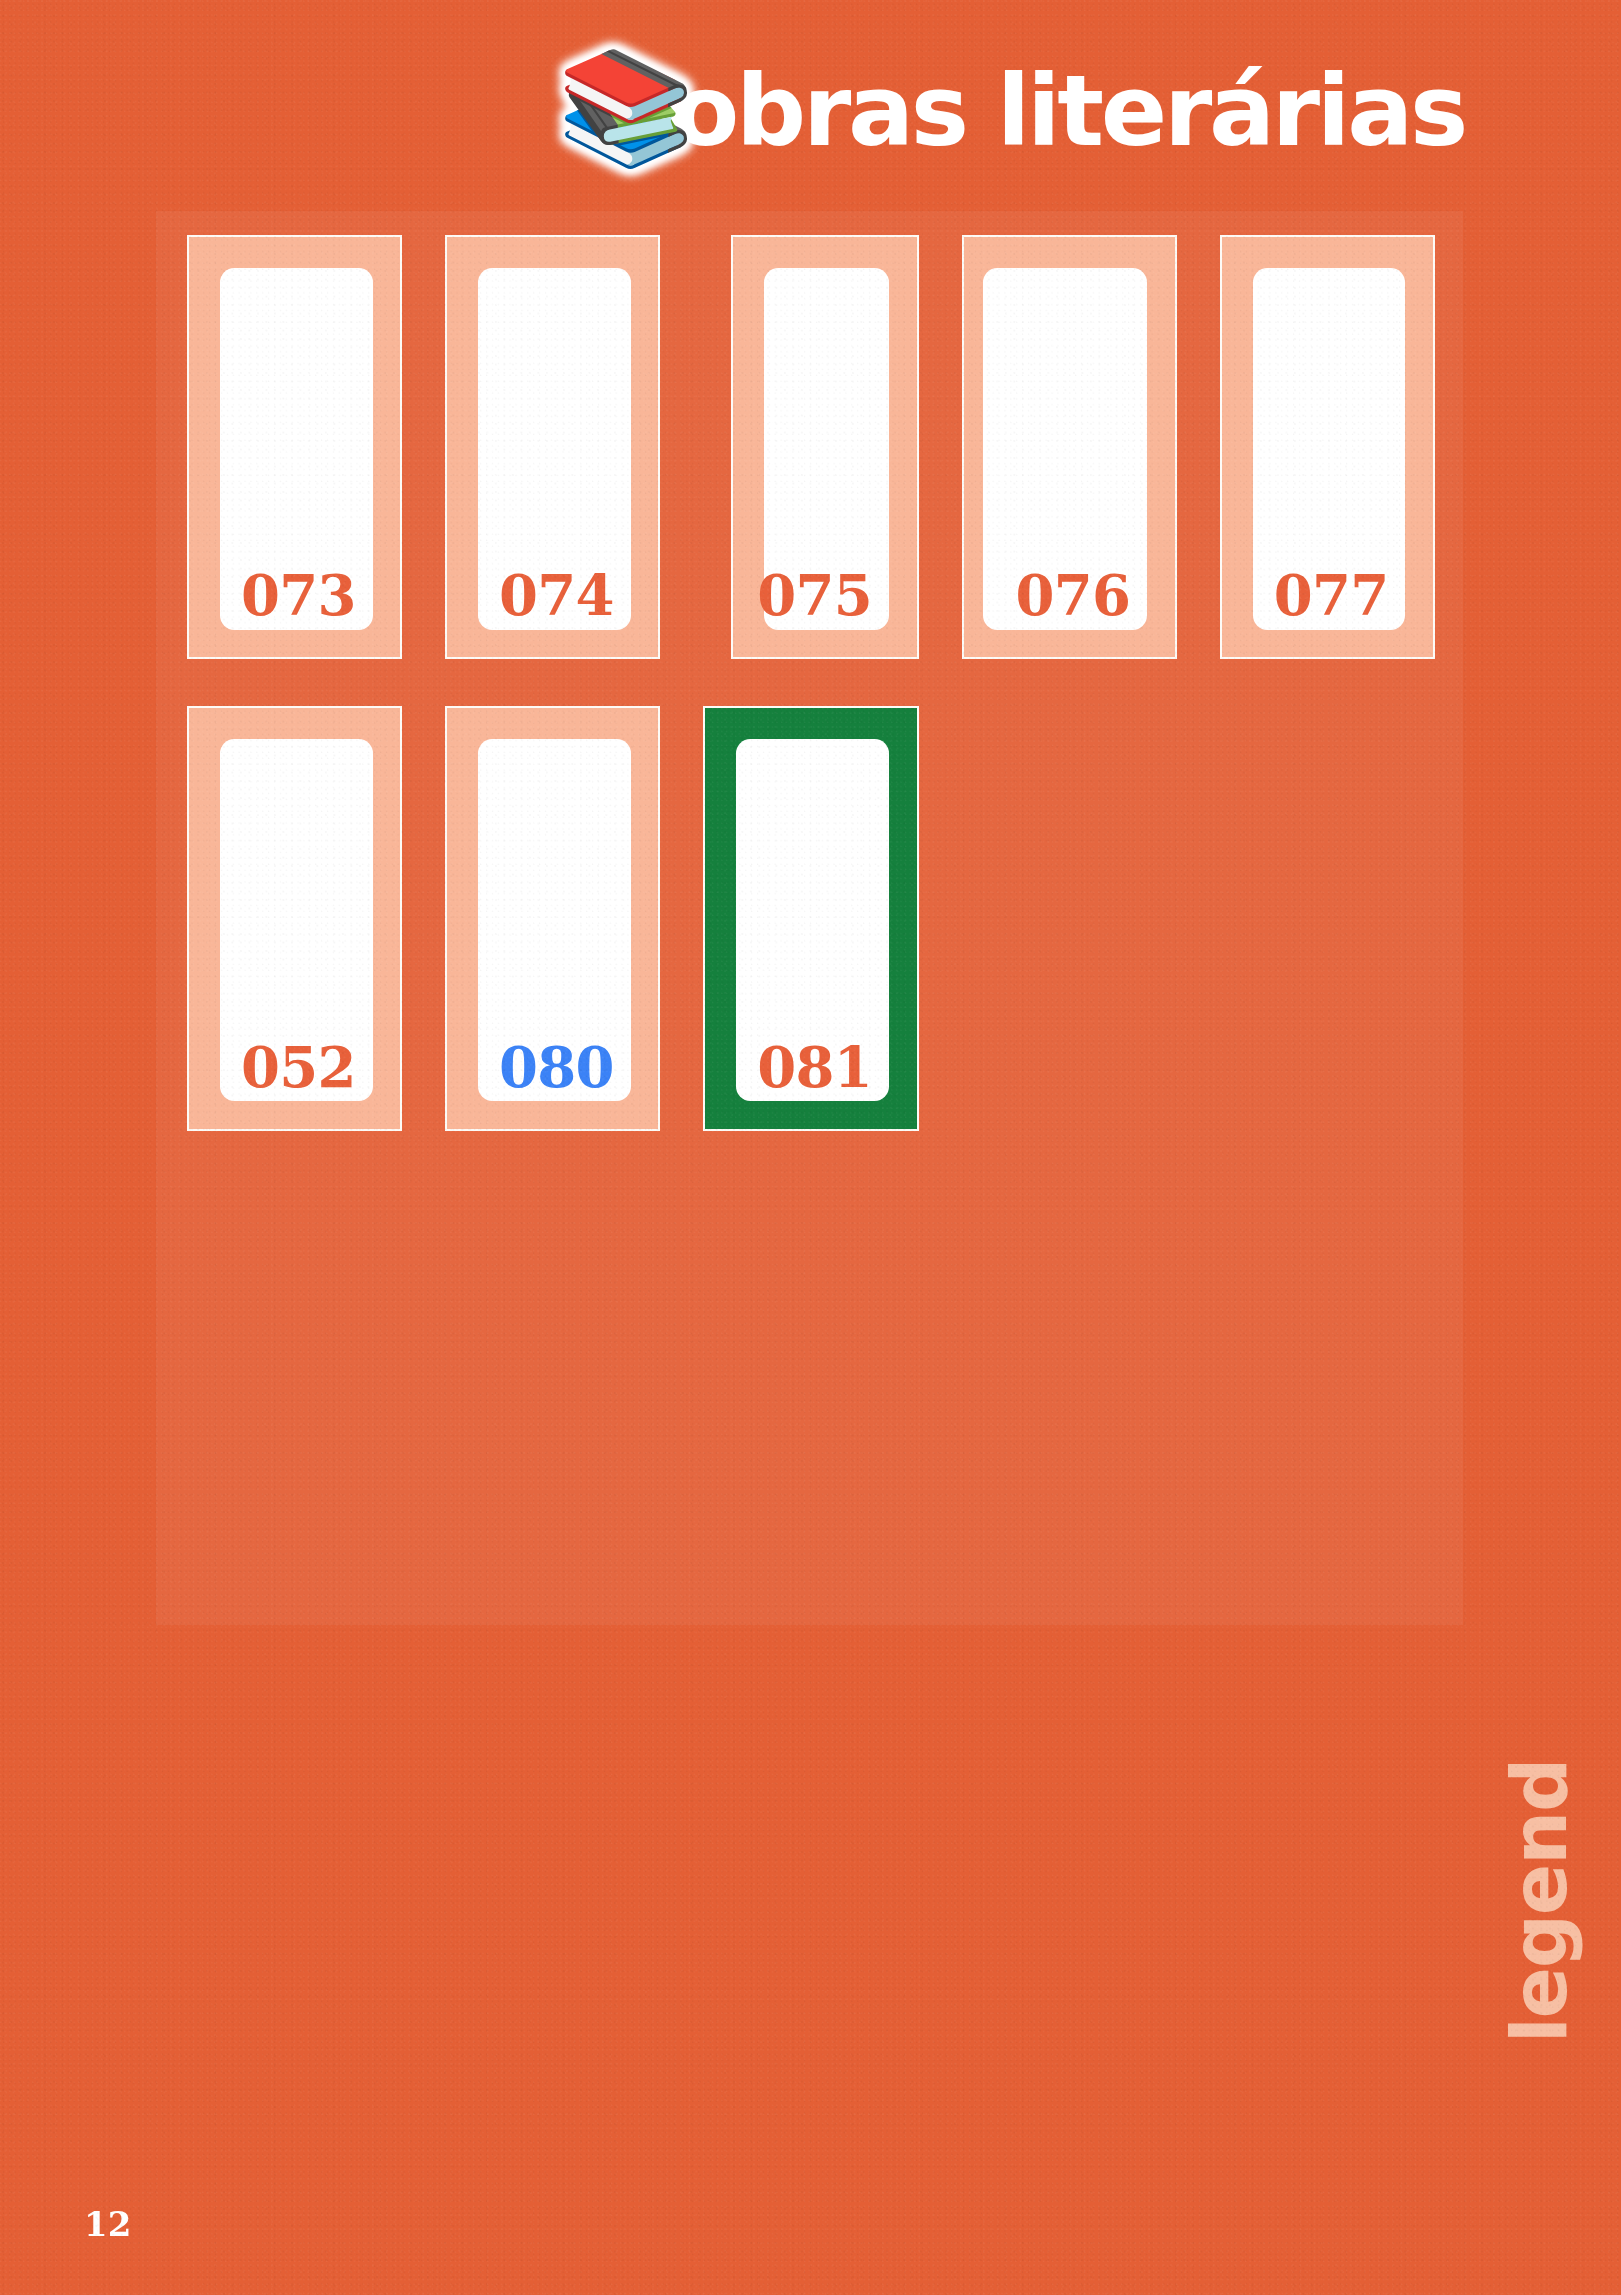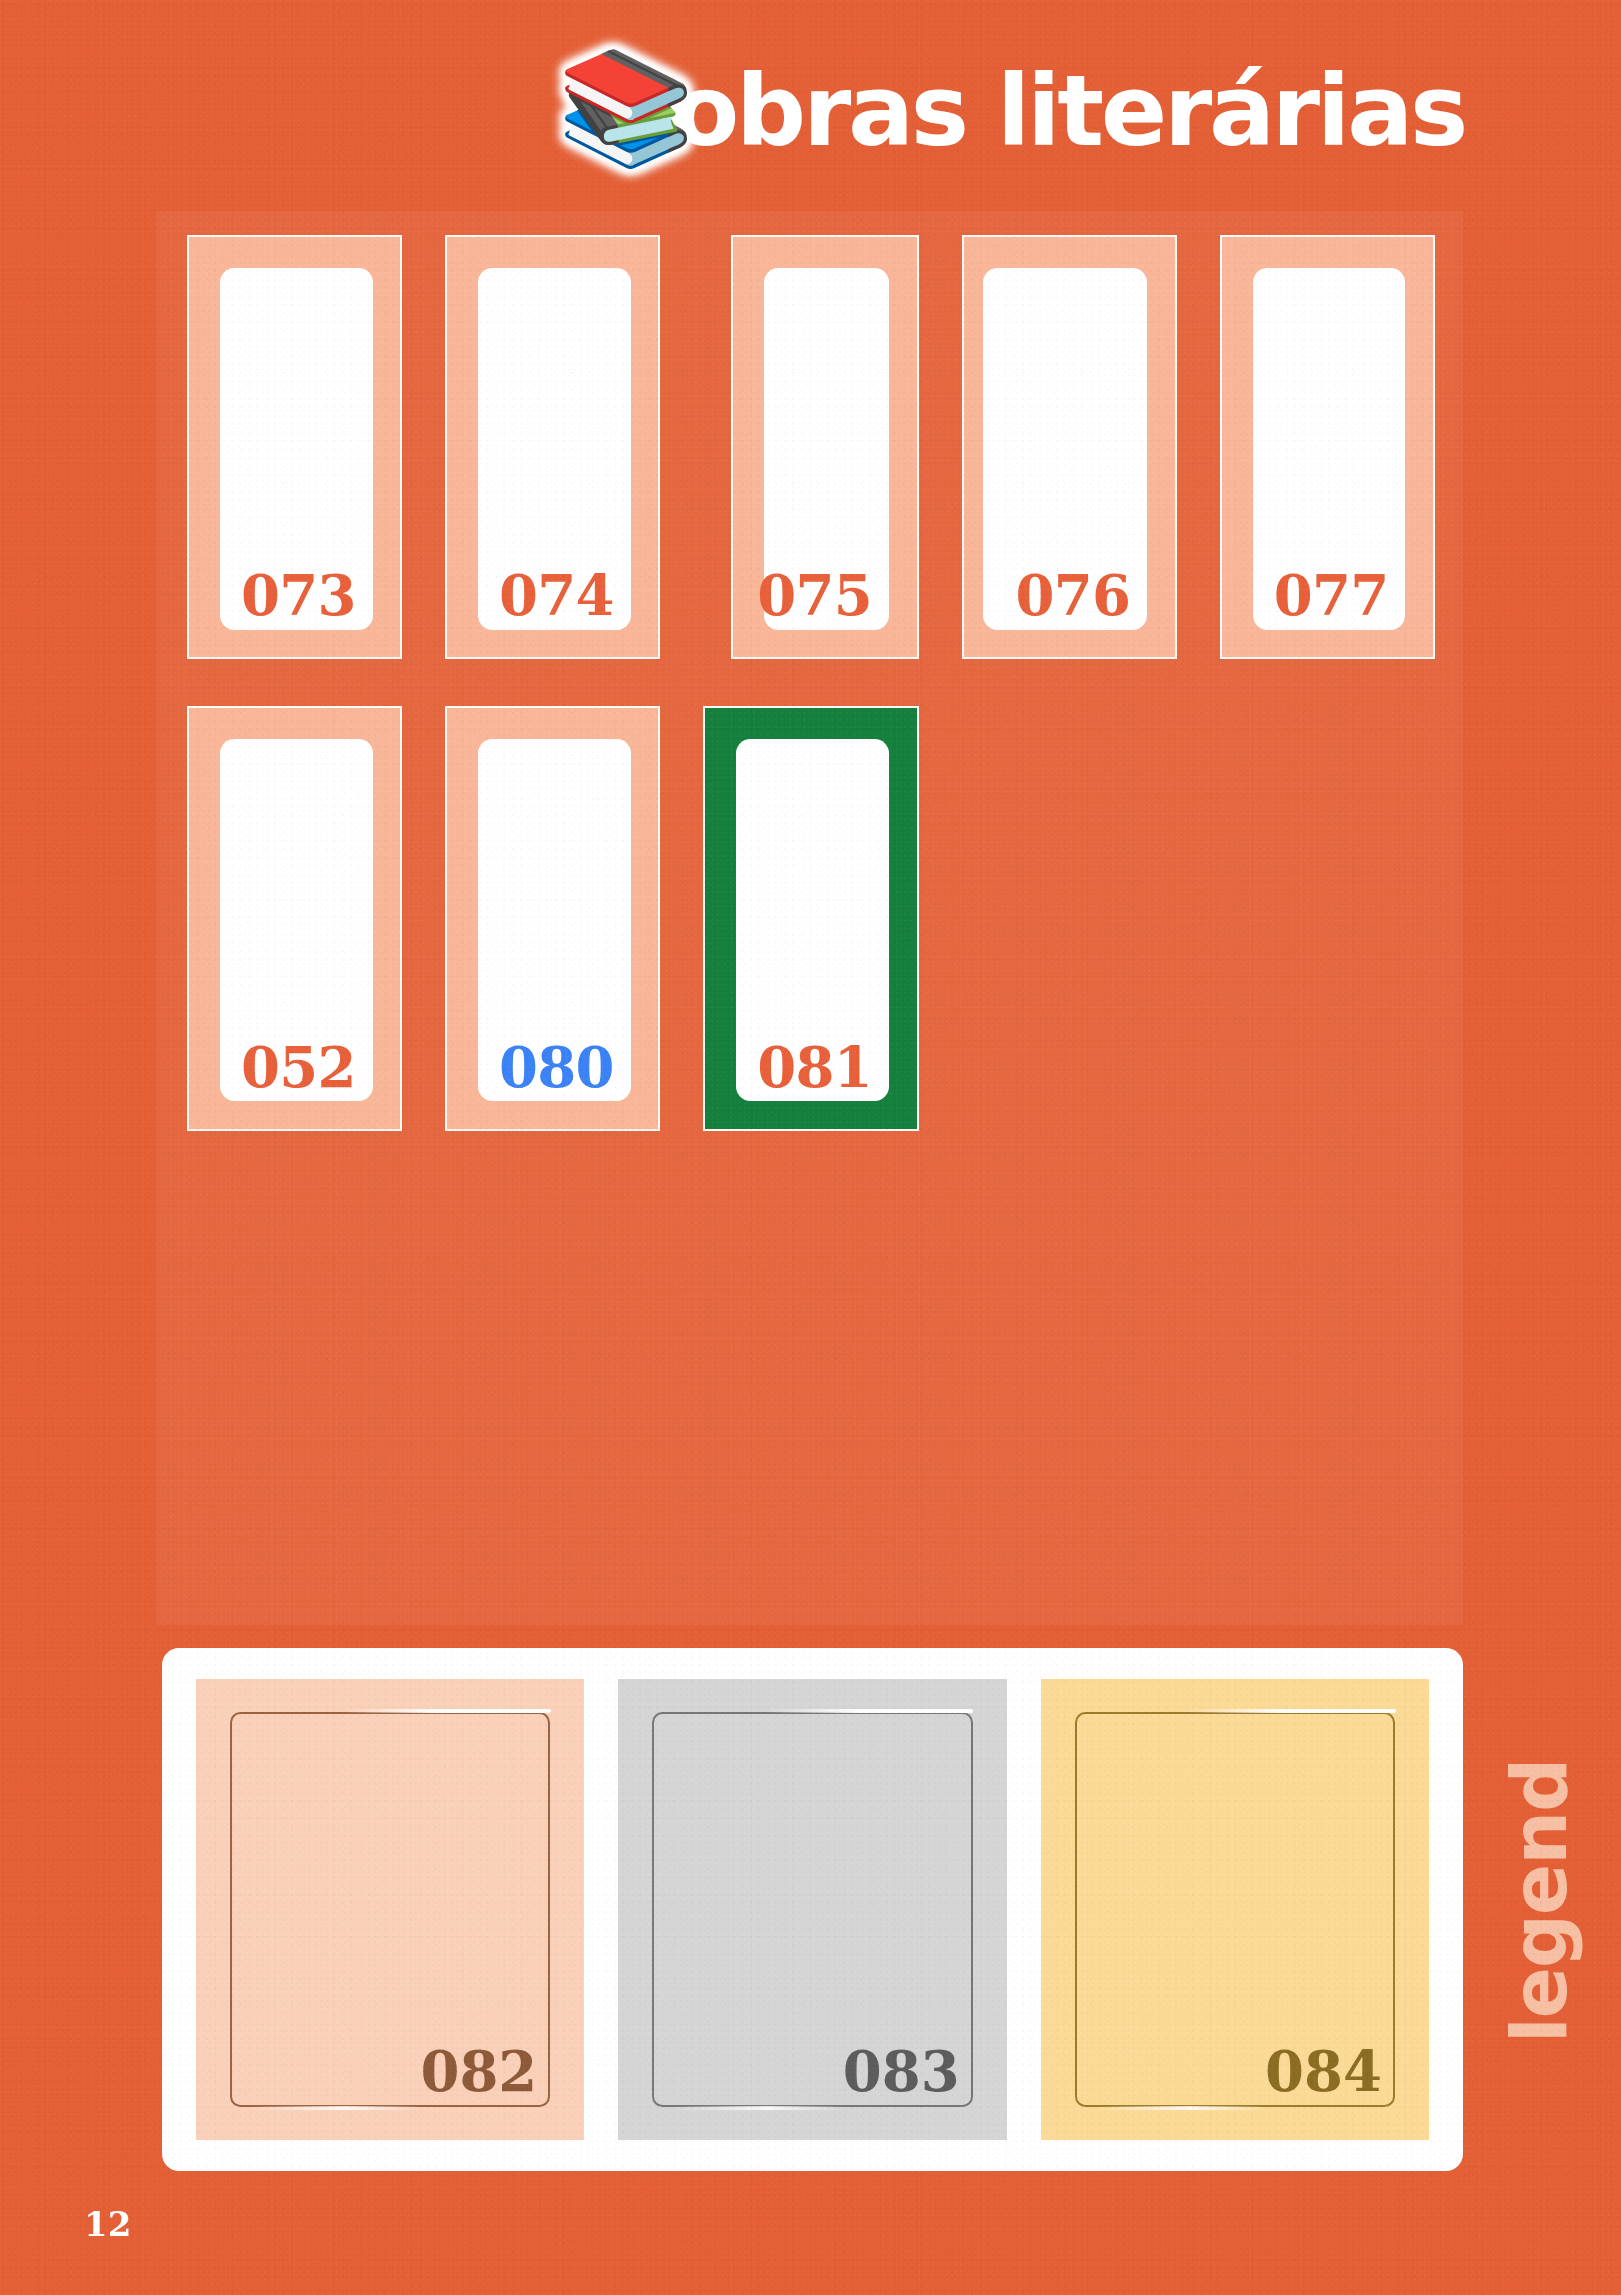--- a/index.html
+++ b/index.html
@@ -232,37 +232,19 @@
     </div>
 
     <div class="card" style="background: #15803d;">
       <div class="card-inner" style="background: rgb(255, 255, 255);">
         <span class="card-num" style="color: rgb(232, 96, 58);">081</span>
       </div>
     </div>
 
   </div>
 
-  <div id="legend-card" style="background: rgb(255, 255, 255);">
-
-    <div class="legend-item" style="background: rgb(250, 208, 184);">
-      <div class="legend-frame" style="border-color: rgb(154, 99, 65);"></div>
-      <span class="legend-num" style="color: rgb(141, 90, 57);">082</span>
-    </div>
-
-    <div class="legend-item" style="background: rgb(213, 213, 213);">
-      <div class="legend-frame" style="border-color: rgb(118, 118, 118);"></div>
-      <span class="legend-num" style="color: rgb(92, 92, 92);">083</span>
-    </div>
-
-    <div class="legend-item" style="background: rgb(251, 218, 150);">
-      <div class="legend-frame" style="border-color: rgb(156, 122, 42);"></div>
-      <span class="legend-num" style="color: rgb(138, 109, 34);">084</span>
-    </div>
-
-  </div>
 
   <div id="legend-label" style="color: rgb(247, 191, 163);">legend</div>
 
   <div id="page-number">12</div>
 
 </div>
 
 
 </body></html>

